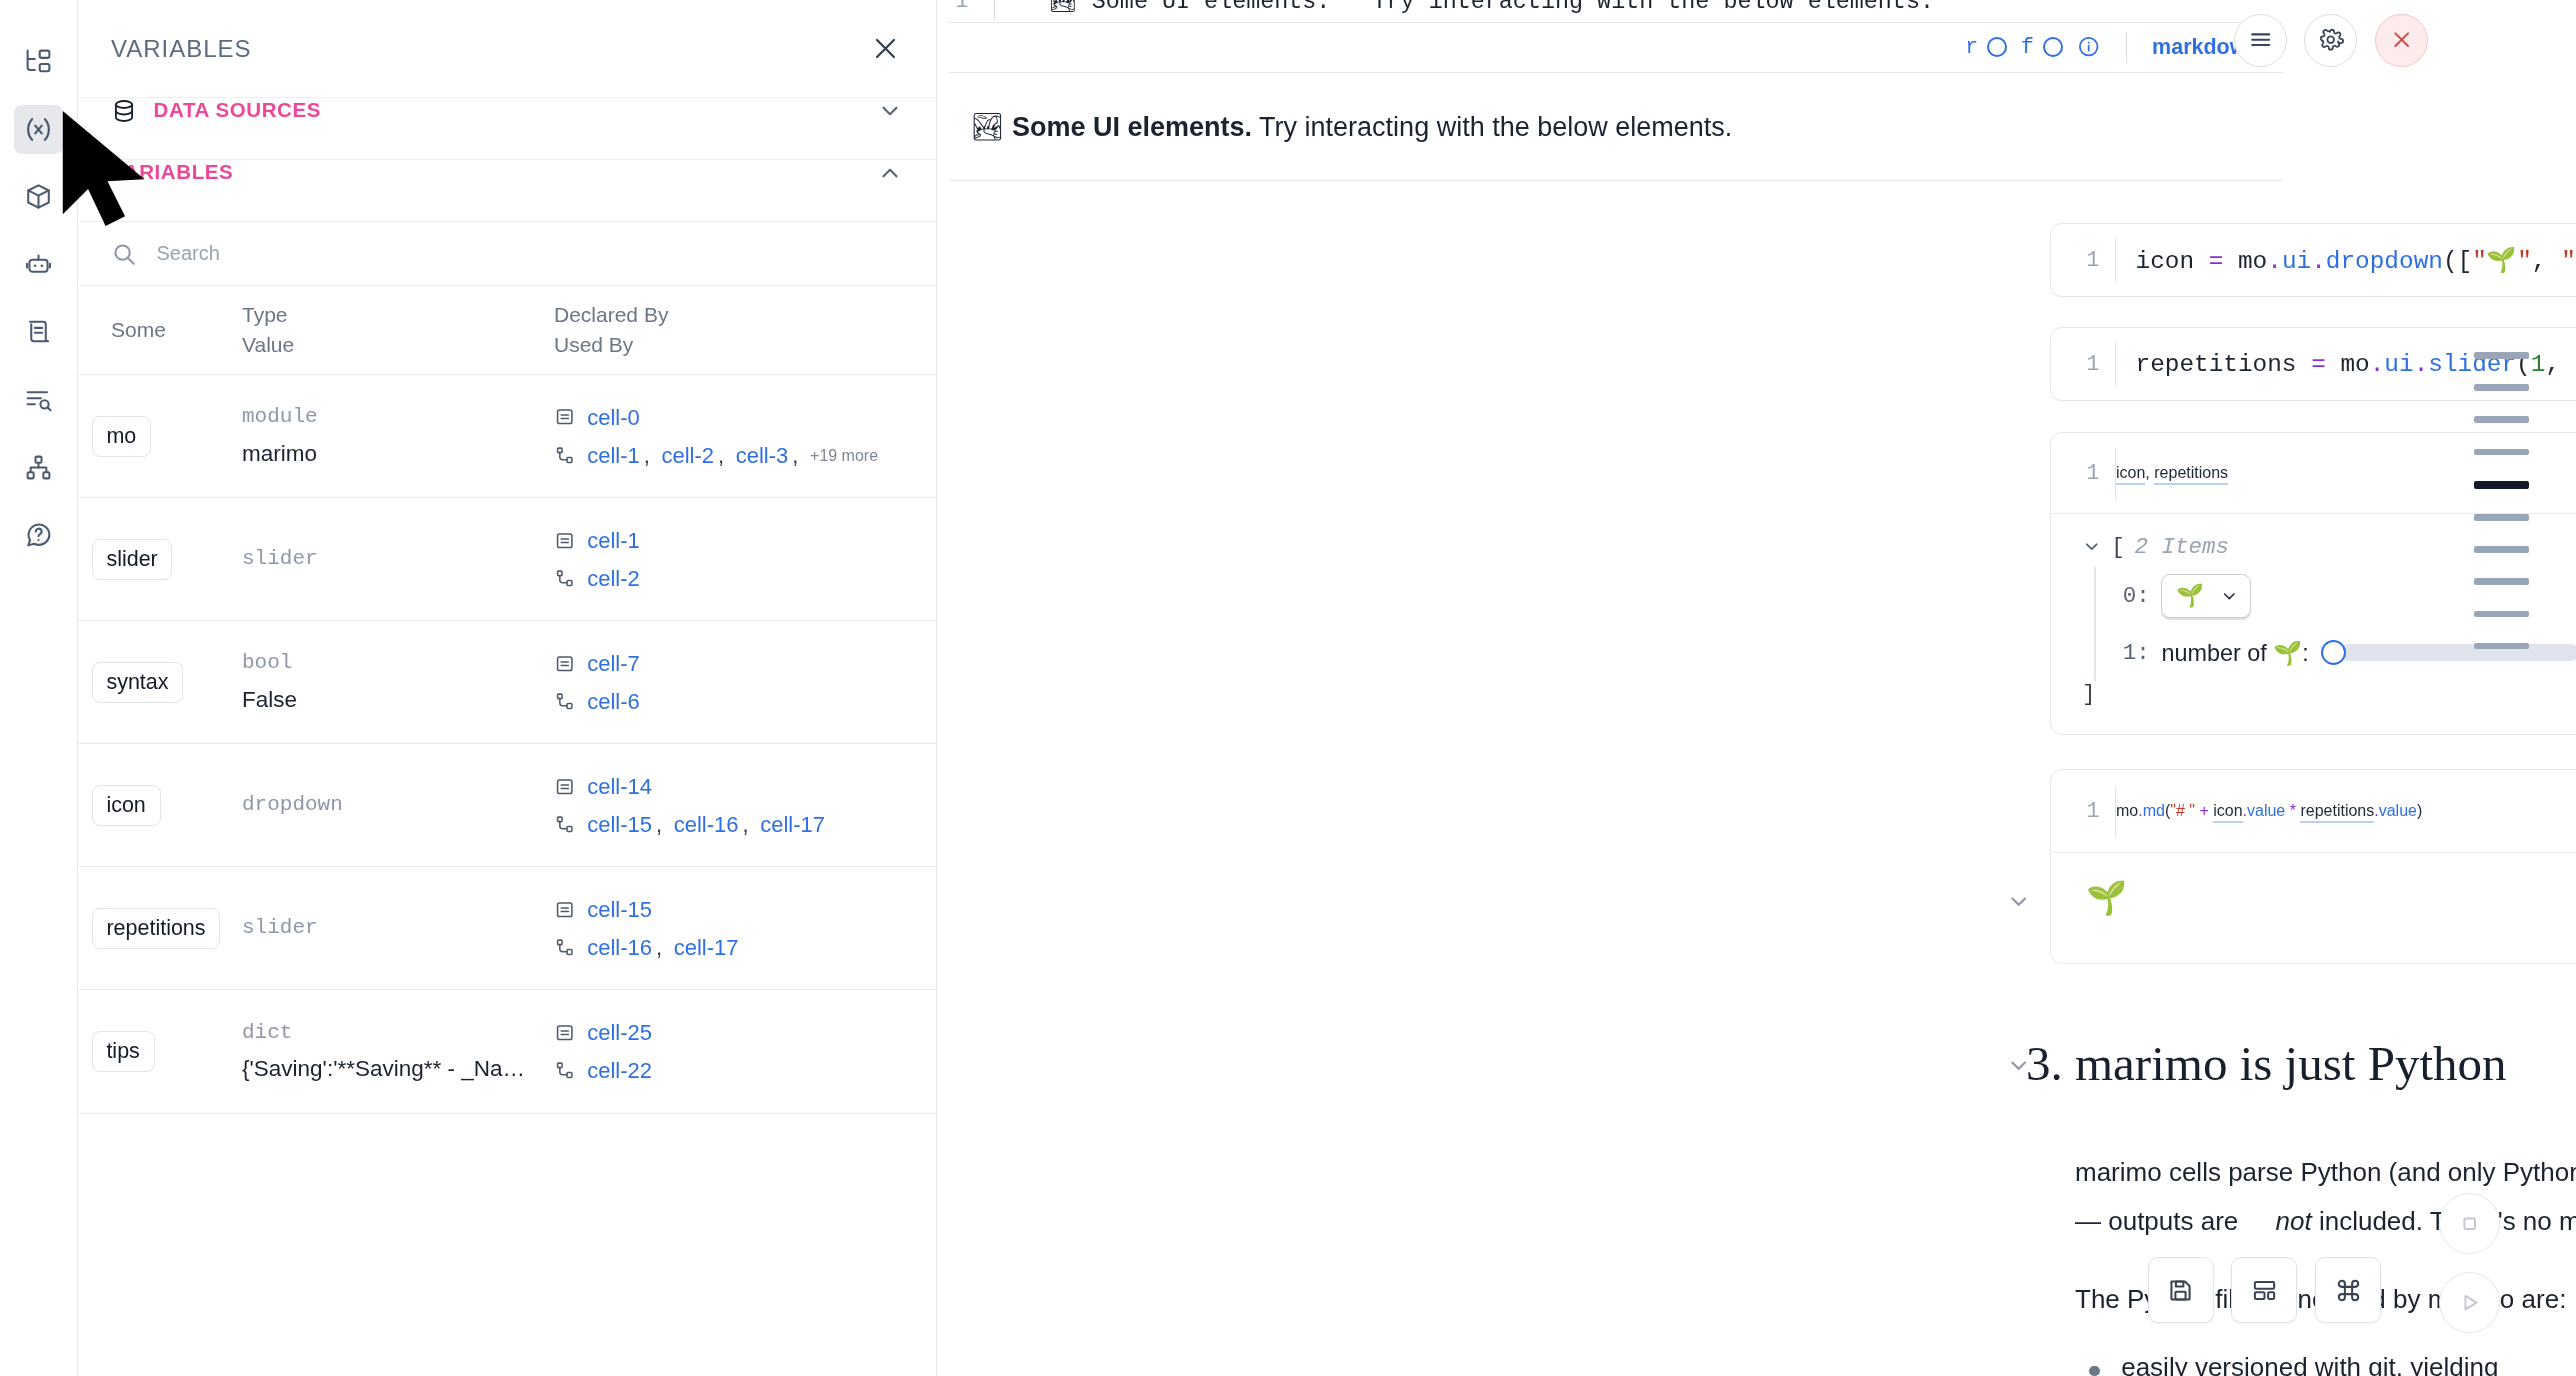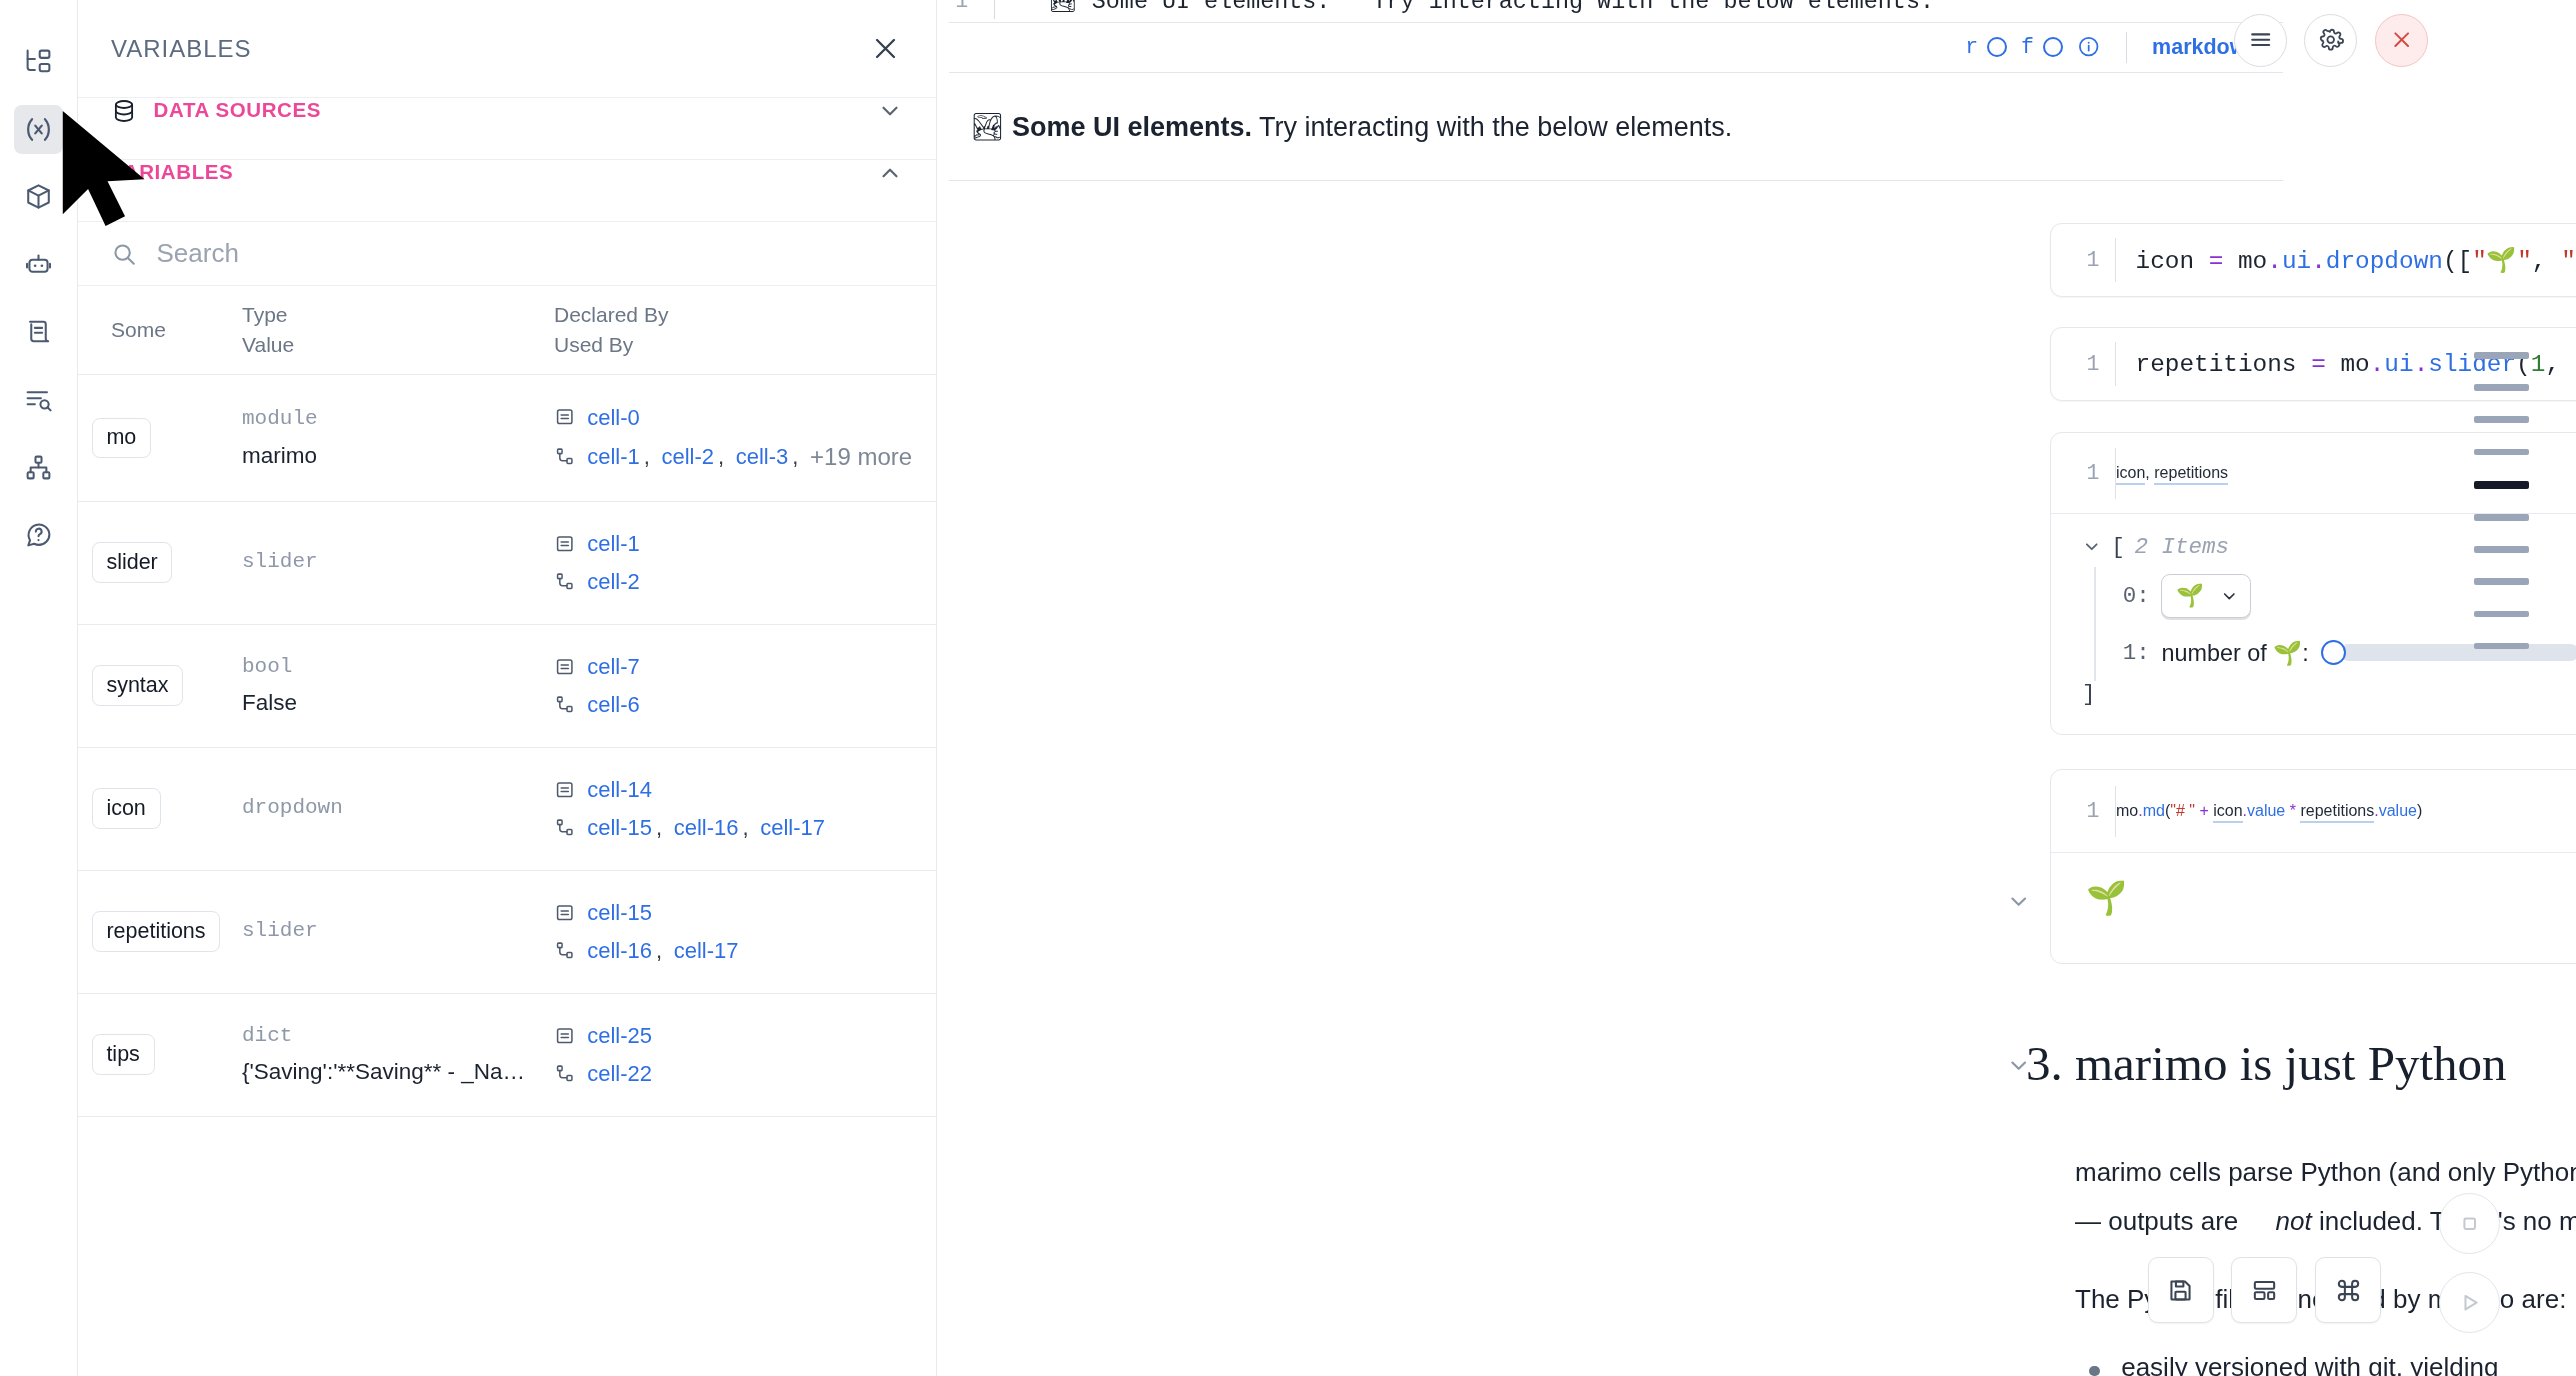--- a/index.html
+++ b/index.html
@@ -72,21 +72,21 @@
   }
   .section-head .chev { color: #5a6472; display:flex; }
   .search-row {
     height: 64px; display:flex; align-items:center; gap: 19.5px;
     padding: 0 33px;
     border-bottom: 1px solid #eceef2;
   }
   .search-row .si { color:#8d97a6; display:flex; }
   .search-input {
     border:none; outline:none; background:transparent;
-    font-size: 26px; color:#2b3442;
+    font-size: 20px; color:#2b3442;
     font-family: "Liberation Sans", sans-serif;
     width: 100%;
   }
   .search-input::placeholder { color:#9aa3b2; }
 
   table.vars { width: 100%; border-collapse: collapse; table-layout: fixed; }
   table.vars thead th {
     text-align: left; font-weight: 400;
     padding: 13.7px 0 13.7px 0;
     font-size: 21px; color: #6b7686;
@@ -115,21 +115,21 @@
   .value-txt {
     font-size: 22.5px; color: #1b2330;
     white-space: nowrap; overflow: hidden; text-overflow: ellipsis;
     display:block; max-width: 293px;
   }
   .decl-cell { line-height: 1.6; }
   .decl-line { display:flex; align-items:center; gap: 11.7px; margin: 2.9px 0; flex-wrap: nowrap; }
   .decl-line .lic { color:#4e5a6c; display:flex; flex:0 0 auto; }
   .cell-link { color:#2f6fe4; font-size: 22px; }
   .cell-sep { color:#333b49; font-size: 22px; }
-  .more-txt { color:#7e8796; font-size: 24px; }
+  .more-txt { color:#7e8796; font-size: 16px; }
 
   
   .notebook {
     flex: 1 1 auto; height: 1377px; position: relative;
     background: #ffffff; overflow: hidden;
   }
   .nb-inner { position:absolute; left:0; top:0; right:0; bottom:0; }
 
   .cutoff-row {
     position:absolute; left: 11.7px; top: -17.6px; right: 293px;

